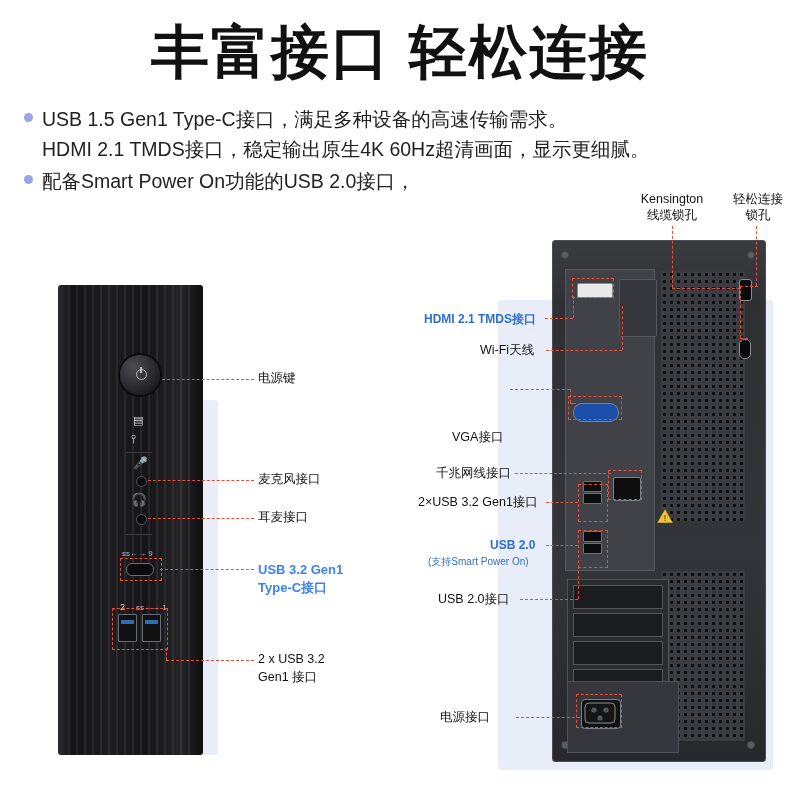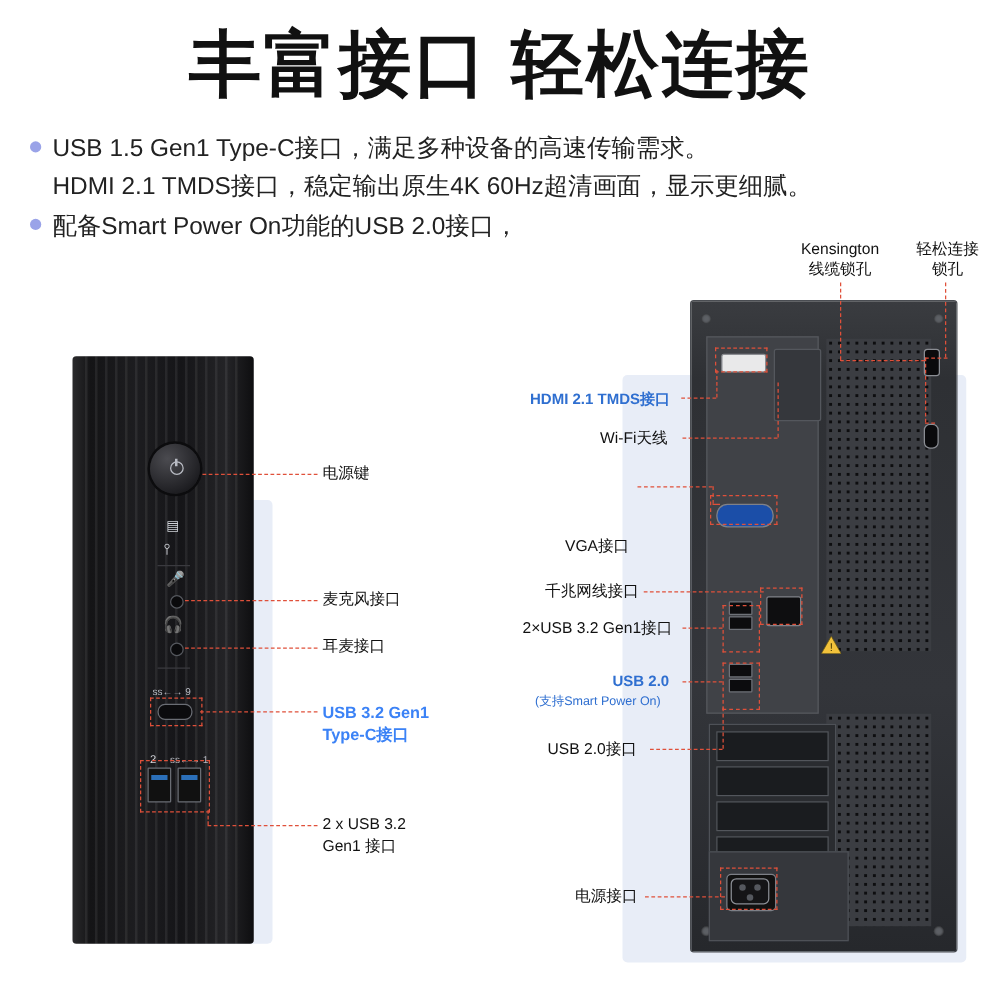--- a/index.html
+++ b/index.html
@@ -275,17 +275,17 @@
 
   <div class="lbl blue2" style="left:490px;top:538px;">USB 2.0</div>
   <div class="lbl sub" style="left:428px;top:554px;">(支持Smart Power On)</div>
   <div class="ln" style="left:546px;top:545px;width:32px;"></div>
   <div class="box" style="left:578px;top:530px;width:28px;height:36px;"></div>
 
   <div class="lbl" style="left:438px;top:592px;">USB 2.0接口</div>
   <div class="ln" style="left:520px;top:599px;width:58px;"></div>
   <div class="lnv" style="left:578px;top:566px;height:33px;"></div>
 
-  <div class="lbl" style="left:460px;top:710px;">电源接口</div>
+  <div class="lbl" style="left:440px;top:710px;">电源接口</div>
   <div class="ln" style="left:516px;top:717px;width:64px;"></div>
   <div class="box" style="left:576px;top:694px;width:44px;height:32px;"></div>
 
 </div>
 
 </body></html>

